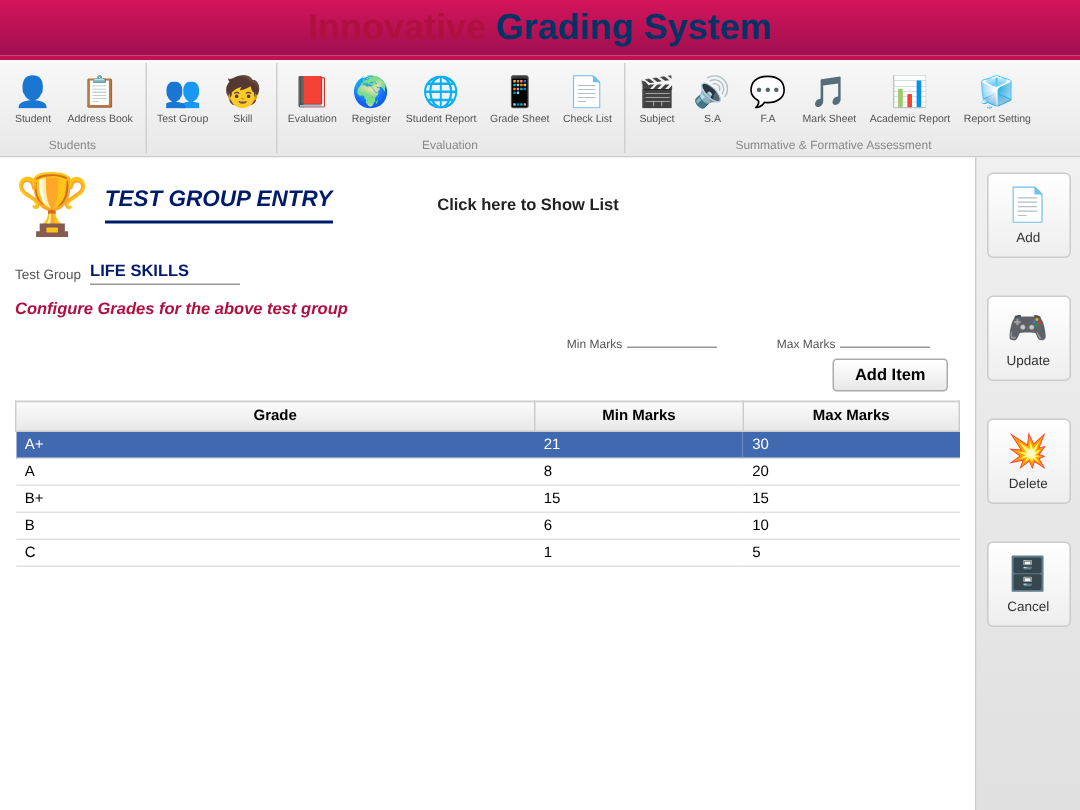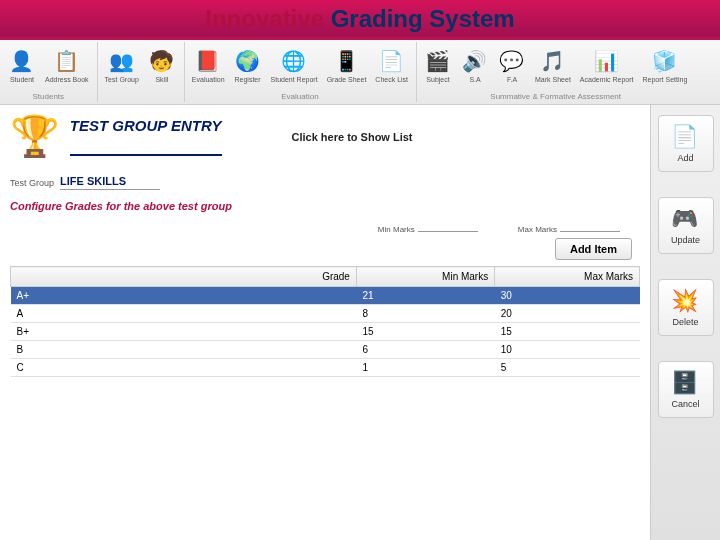--- a/index.html
+++ b/index.html
@@ -19,38 +19,38 @@
   
   .main-area { display: flex; height: 435px; }
   .content { flex: 1; padding: 8px 10px; background: #fff; position: relative; }
   .side-panel { width: 70px; background: linear-gradient(to bottom, #f0f0f0, #e0e0e0); border-left: 1px solid #ccc; display: flex; flex-direction: column; align-items: center; padding-top: 10px; gap: 25px; }
   .side-btn { display: flex; flex-direction: column; align-items: center; padding: 8px 4px; cursor: pointer; border: 1px solid #ccc; border-radius: 4px; background: linear-gradient(to bottom, #fff, #eee); width: 56px; }
   .side-icon { font-size: 22px; height: 26px; }
   .side-label { font-size: 9px; color: #333; margin-top: 3px; }
   
   .section-header { display: flex; align-items: center; gap: 10px; margin-bottom: 15px; }
   .trophy { font-size: 40px; }
-  .section-title { color: #001b6b; font-weight: bold; font-size: 15px; font-style: italic; border-bottom: 2px solid #001b6b; padding-bottom: 20px; }
+  .section-title { color: #001b6b; font-weight: bold; font-size: 15px; font-style: italic; border-bottom: 2px solid #001b6b; padding-bottom: 6px; }
   .show-list { margin-left: 60px; font-size: 11px; font-weight: bold; color: #222; cursor: pointer; }
   
   .form-row { display: flex; align-items: center; gap: 6px; margin-bottom: 10px; }
   .form-row label { font-size: 9px; color: #555; }
   .form-row .value { color: #001b6b; font-weight: bold; font-size: 11px; border-bottom: 1px solid #999; min-width: 100px; padding-bottom: 2px; }
   
   .subheading { color: #b01040; font-weight: bold; font-style: italic; font-size: 11px; margin: 10px 0 8px; }
   
   .marks-row { display: flex; justify-content: flex-end; gap: 40px; margin-bottom: 4px; padding-right: 20px; }
   .marks-row label { font-size: 8px; color: #555; }
   .marks-row .input-line { border-bottom: 1px solid #999; width: 60px; display: inline-block; height: 12px; }
   
   .add-item-row { display: flex; justify-content: flex-end; margin-bottom: 6px; padding-right: 8px; }
   .add-item-btn { background: linear-gradient(to bottom,#fff,#e8e8e8); border: 1px solid #aaa; border-radius: 3px; padding: 4px 14px; font-weight: bold; font-size: 11px; cursor: pointer; }
   
   table { width: 100%; border-collapse: collapse; font-size: 10px; }
-  thead th { background: linear-gradient(to bottom,#fafafa,#e8e8e8); border: 1px solid #ccc; padding: 4px 6px; text-align: right; font-weight: normal; }
+  thead th { background: linear-gradient(to bottom,#fafafa,#e8e8e8); border: 1px solid #ccc; padding: 4px 6px; text-align: center; font-weight: bold; }
   tbody td { border-bottom: 1px solid #e0e0e0; padding: 3px 6px; }
   tbody tr.selected td { background: #4169b0; color: #fff; }
   
   .callout { position: absolute; left: 100px; top: 280px; width: 220px; background: #ffff80; border: 2px solid #d0c000; border-radius: 50% / 45%; padding: 28px 20px 22px; text-align: center; z-index: 10; }
   .callout .main-text { font-size: 14px; font-weight: bold; font-family: 'Times New Roman', serif; }
   .callout .sub-text { font-size: 11px; font-family: 'Times New Roman', serif; margin-top: 2px; }
   .callout .emphasis { font-size: 14px; font-weight: bold; font-style: italic; color: #770000; font-family: 'Times New Roman', serif; }
   .callout::before { content: ""; position: absolute; top: -40px; left: 40px; width: 0; height: 0; border-left: 10px solid transparent; border-right: 30px solid transparent; border-bottom: 50px solid #ffff80; transform: rotate(-10deg); z-index: -1; }
 </style>
 </head>

